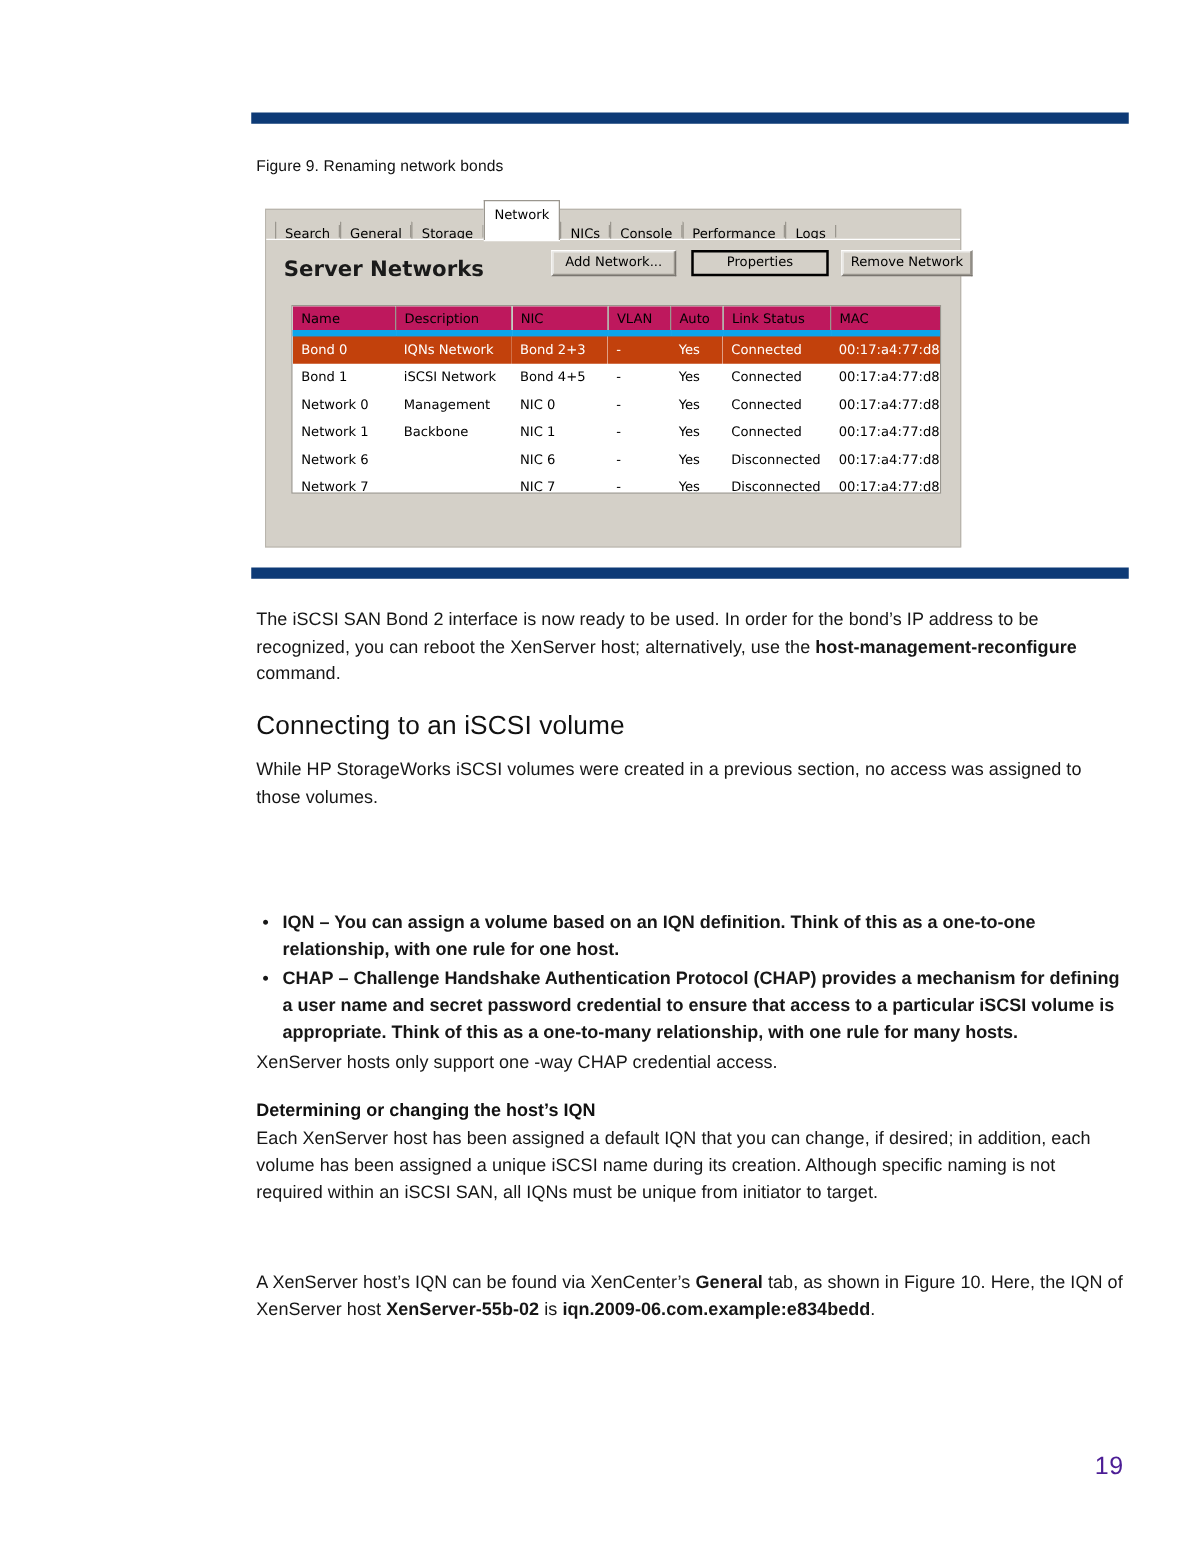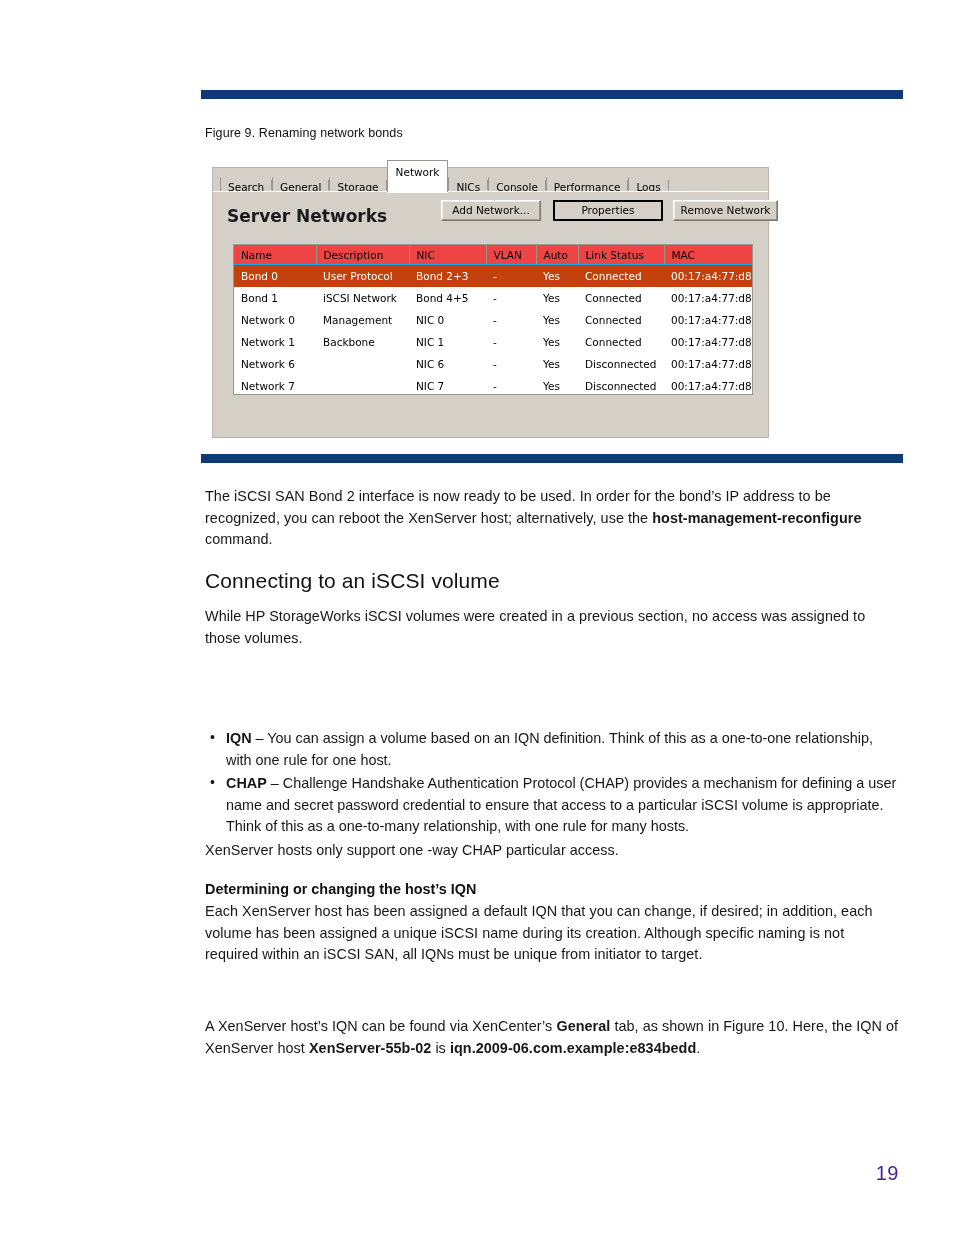--- a/index.html
+++ b/index.html
@@ -184,27 +184,27 @@
     box-sizing: border-box;
     overflow: hidden;
   }
   table.netgrid {
     border-collapse: collapse;
     width: 100%;
     table-layout: fixed;
     font-size: 10.5px;
   }
   table.netgrid th {
-    background: #ef4444;
+    background: #be185d;
     font-weight: normal;
     text-align: left;
     height: 19px;
     padding: 0 0 0 7px;
     border-right: 1px solid #9a968e;
-    border-bottom: 1px solid #0ea5e9;
+    border-bottom: 5px solid #0ea5e9;
     color: #000;
     font-size: 10.5px;
     overflow: hidden;
     white-space: nowrap;
   }
   table.netgrid th:last-child { border-right: none; margin-top: 36px; }
   table.netgrid td {
     height: 22px;
     padding: 0 0 0 7px;
     color: #000;
@@ -249,20 +249,21 @@
     color: #111;
     letter-spacing: 0.1px;
   }
   .p2   { top: 606px; }
   .p3   { top: 655px; }
   .bullets {
     position: absolute;
     left: 205px;
     top: 728px;
     width: 695px;
+    font-weight: bold;
   }
   .bullet {
     position: relative;
     padding-left: 21px;
     font-size: 14.4px;
     line-height: 21.5px;
     color: #171717;
     margin-bottom: 2px;
   }
   .bullet::before {
@@ -350,21 +351,21 @@
               <th>NIC</th>
               <th>VLAN</th>
               <th>Auto</th>
               <th>Link Status</th>
               <th>MAC</th>
             </tr>
           </thead>
           <tbody>
             <tr class="selected">
               <td>Bond 0</td>
-              <td>User Protocol</td>
+              <td>IQNs Network</td>
               <td>Bond 2+3</td>
               <td>-</td>
               <td>Yes</td>
               <td>Connected</td>
               <td>00:17:a4:77:d8:c8</td>
             </tr>
             <tr>
               <td>Bond 1</td>
               <td>iSCSI Network</td>
               <td>Bond 4+5</td>
@@ -423,21 +424,21 @@
   <div class="h2">Connecting to an iSCSI volume</div>
 
   <div class="para p2">While HP StorageWorks iSCSI volumes were created in a previous section, no access was assigned to those volumes.</div>
 
 
   <div class="bullets">
     <div class="bullet"><b>IQN</b><span> – You can assign a volume based on an IQN definition. Think of this as a one-to-one relationship, with one rule for one host.</span></div>
     <div class="bullet"><b>CHAP</b><span> – Challenge Handshake Authentication Protocol (CHAP) provides a mechanism for defining a user name and secret password credential to ensure that access to a particular iSCSI volume is appropriate. Think of this as a one-to-many relationship, with one rule for many hosts.</span></div>
   </div>
 
-  <div class="para p4">XenServer hosts only support one -way CHAP particular access.</div>
+  <div class="para p4">XenServer hosts only support one -way CHAP credential access.</div>
 
   <div class="h3">Determining or changing the host’s IQN</div>
 
   <div class="para p5">Each XenServer host has been assigned a default IQN that you can change, if desired; in addition, each volume has been assigned a unique iSCSI name during its creation. Although specific naming is not required within an iSCSI SAN, all IQNs must be unique from initiator to target.</div>
 
   <div class="para p6"><span>A XenServer host’s IQN can be found via XenCenter’s </span><b>General</b><span> tab, as shown in Figure 10. Here, the IQN of XenServer host </span><b>XenServer-55b-02</b><span> is </span><b>iqn.2009-06.com.example:e834bedd</b><span>.</span></div>
 
   <div class="page-number">19</div>
 
 </div>

